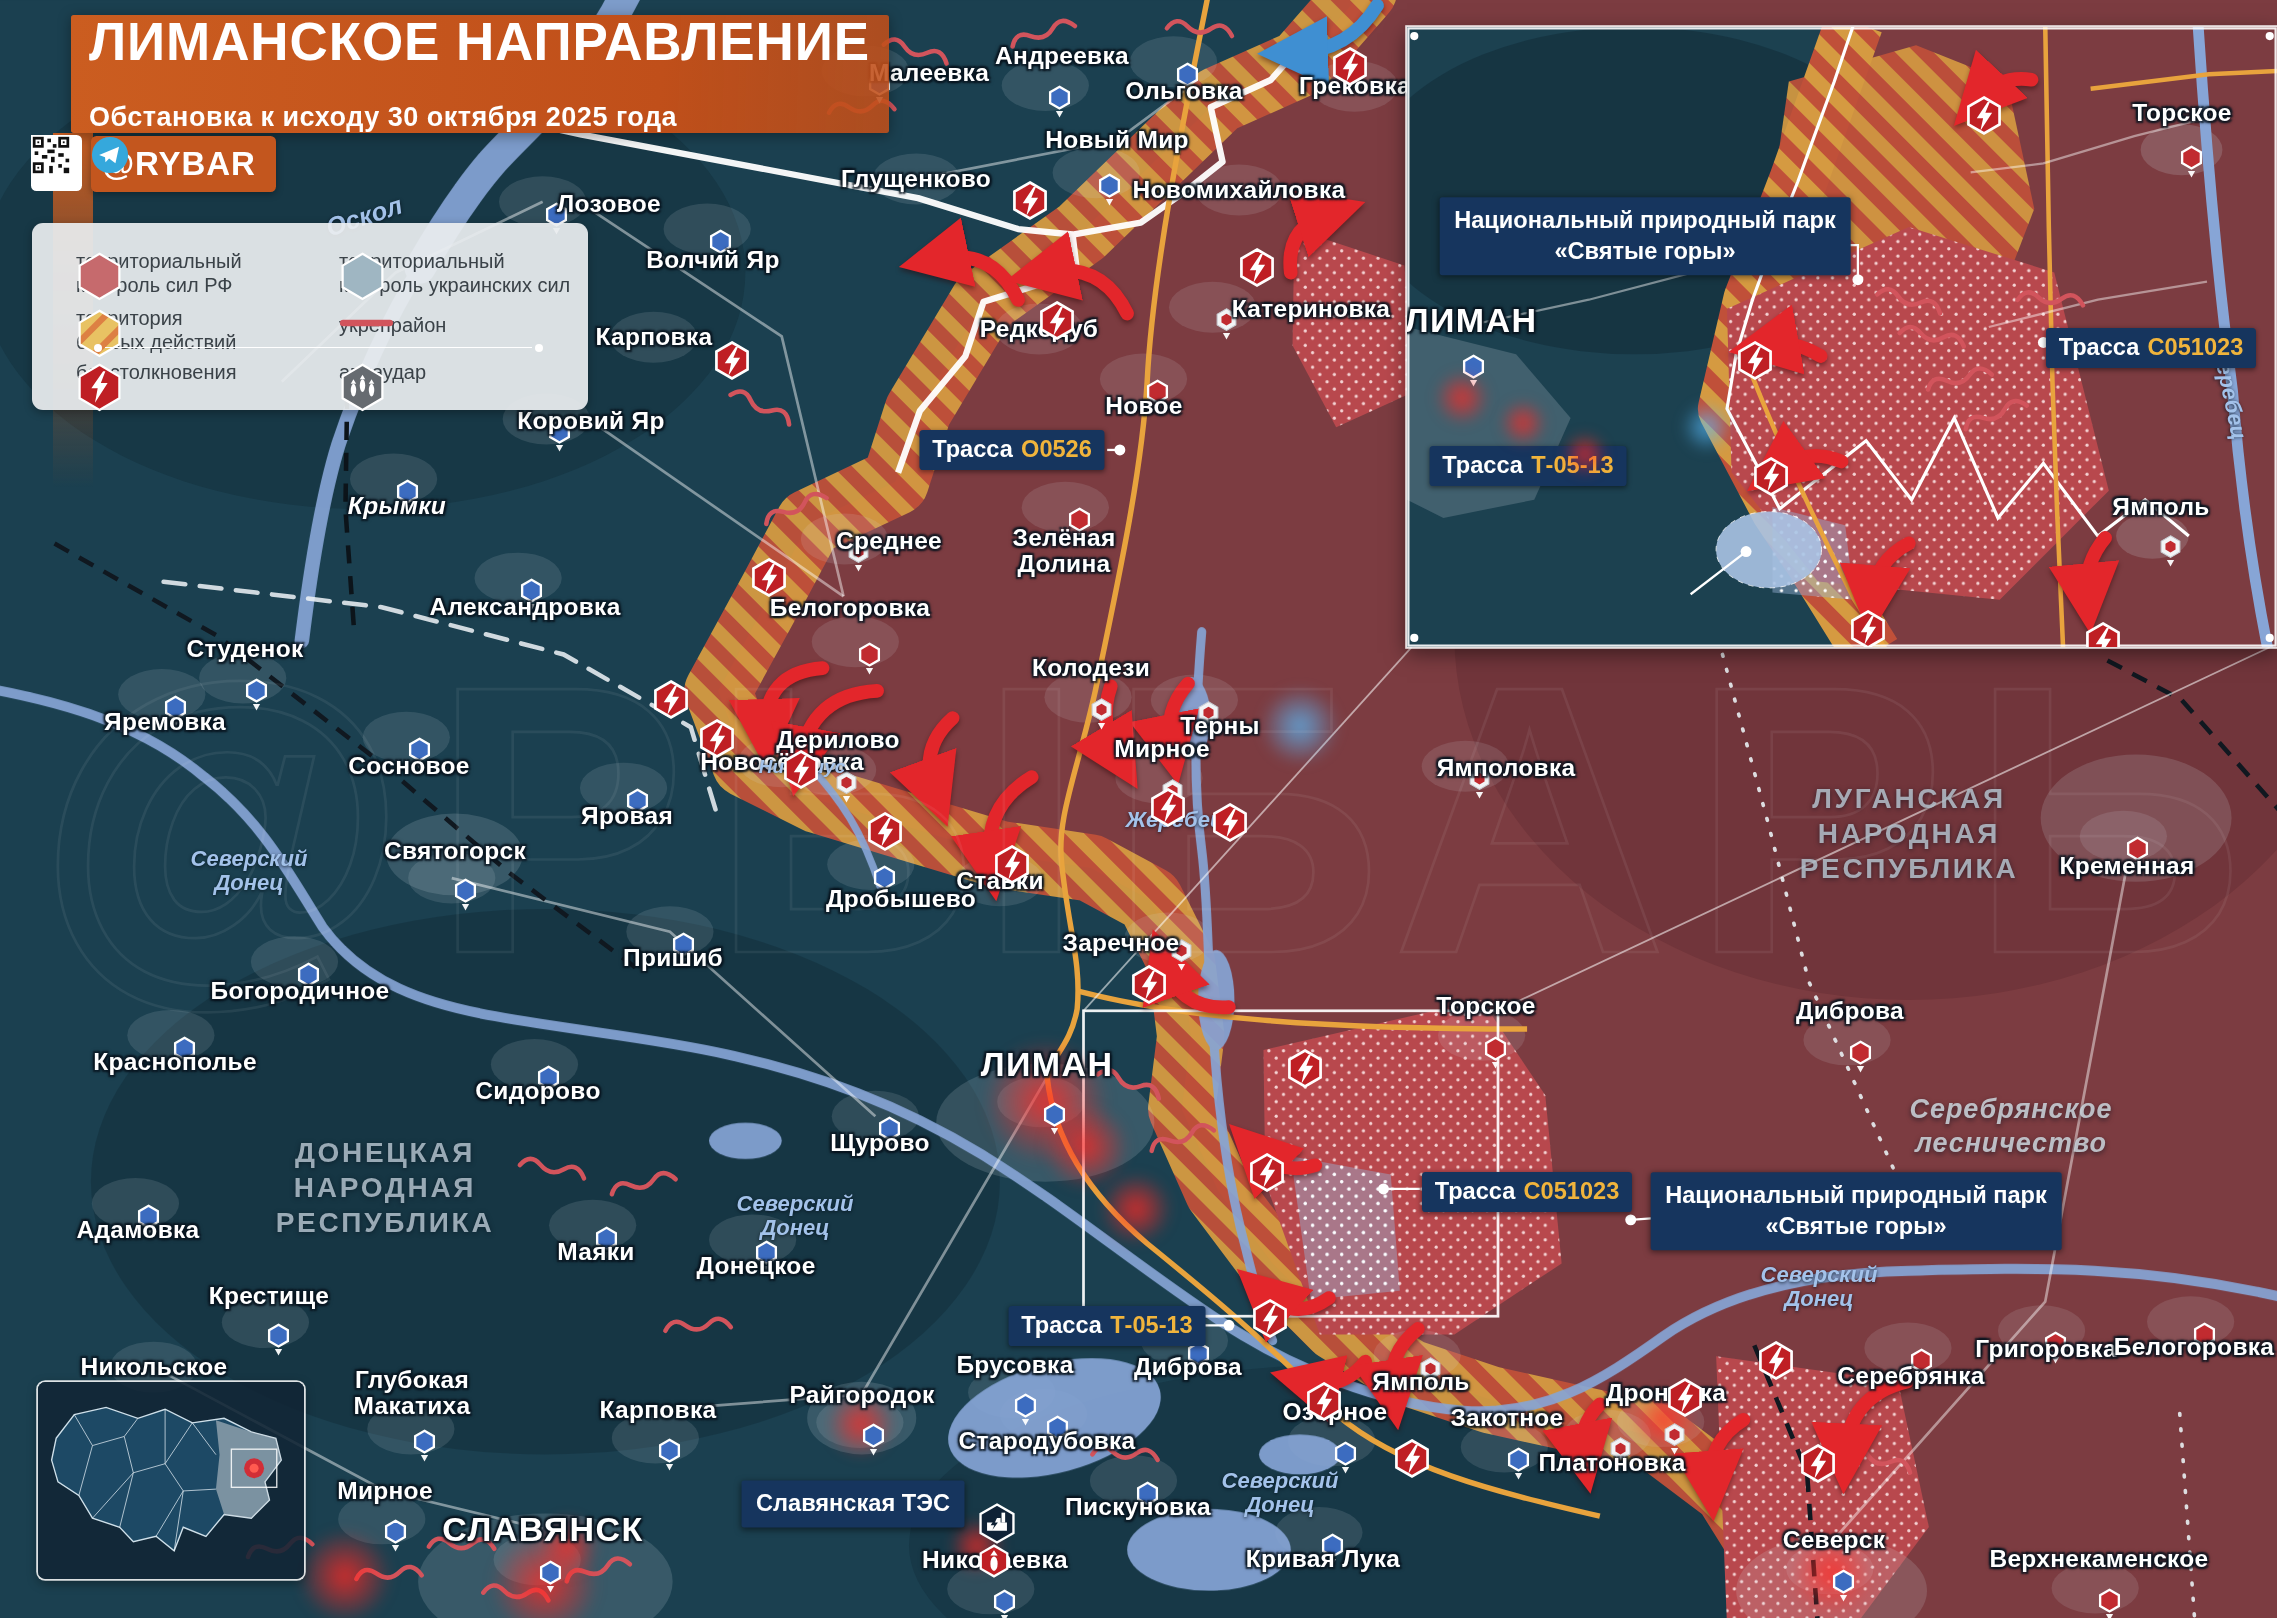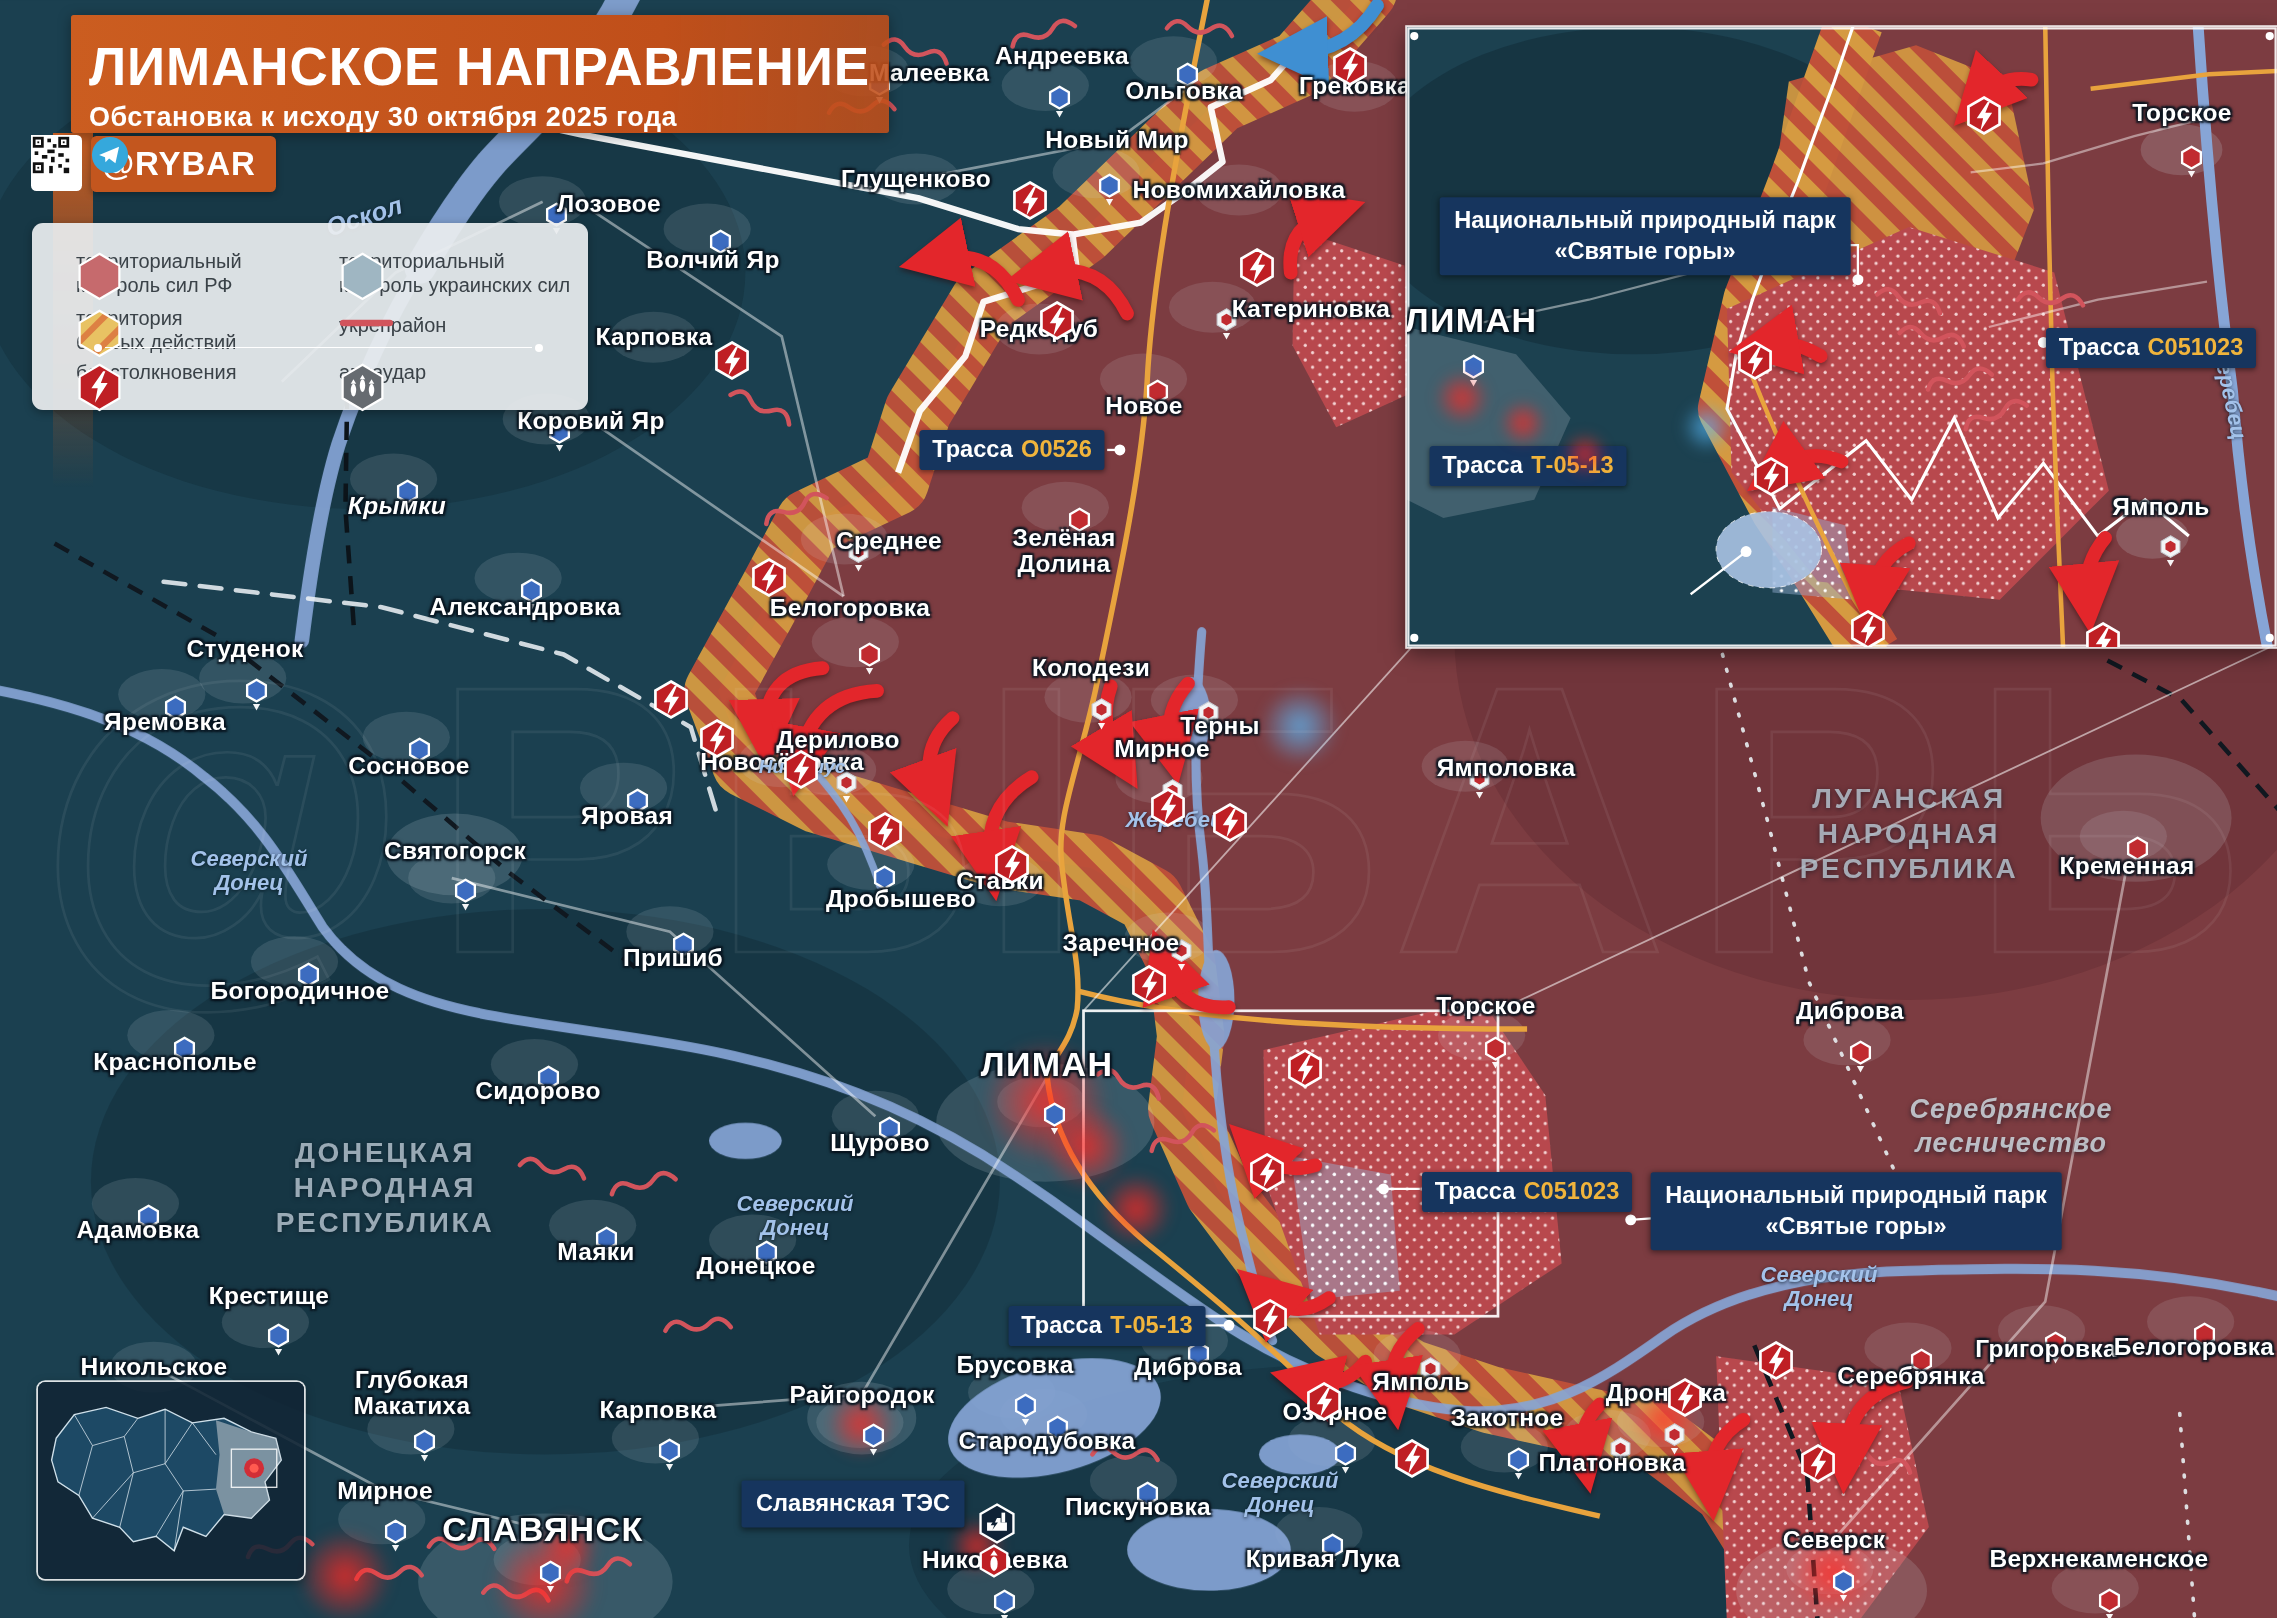--- a/index.html
+++ b/index.html
@@ -24,21 +24,21 @@
   .roadbox{position:absolute;transform:translate(-50%,-50%);background:#16355e;border-radius:3.6px;
         padding:6.4px 12.7px;font-weight:700;font-size:23.6px;color:#fff;white-space:nowrap;
         box-shadow:0 1.8px 5.5px rgba(0,0,0,.45);}
   .roadbox .code{color:#f0b43c;margin-left:8.2px;}
   .callout{position:absolute;transform:translate(-50%,-50%);background:#16355e;border-radius:2.7px;
         padding:8.2px 14.5px;font-weight:700;font-size:23.6px;line-height:1.3;color:#fff;
         white-space:pre-line;text-align:center;box-shadow:0 1.8px 6.4px rgba(0,0,0,.5);}
   
   .titlebox{position:absolute;left:71px;top:14.5px;width:818px;height:118px;
         background:linear-gradient(92deg,#cb5d20 0%,#c04f1a 72%,rgba(192,79,26,.88)100%);
-        border-radius:2.7px;display:flex;flex-direction:column;justify-content:flex-end;
+        border-radius:2.7px;display:flex;flex-direction:column;justify-content:space-between;
         padding-left:18px;box-sizing:border-box;box-shadow:0 2.7px 12.7px rgba(0,0,0,.35);}
   .title{color:#fff;font-weight:800;font-size:53px;letter-spacing:0.9px;line-height:1;}
   .subtitle{color:#fff;font-weight:700;font-size:27px;margin-top:9px;letter-spacing:0.5px;}
   .sidebar-strip{position:absolute;left:53px;top:133px;width:40px;height:355px;
         background:linear-gradient(180deg,rgba(203,93,32,.95),rgba(203,93,32,0));}
   .tg{position:absolute;left:91px;top:136px;height:56px;background:#c3561e;border-radius:5.5px;
         display:flex;align-items:center;gap:11px;padding:0 20px 0 11px;box-shadow:0 1.8px 7.3px rgba(0,0,0,.35);}
   .tg .handle{color:#fff;font-weight:800;font-size:33px;letter-spacing:0.9px;}
   .qr{position:absolute;left:31px;top:135px;width:51px;height:56px;background:#fff;border-radius:5.5px;
         display:flex;align-items:center;justify-content:center;}

